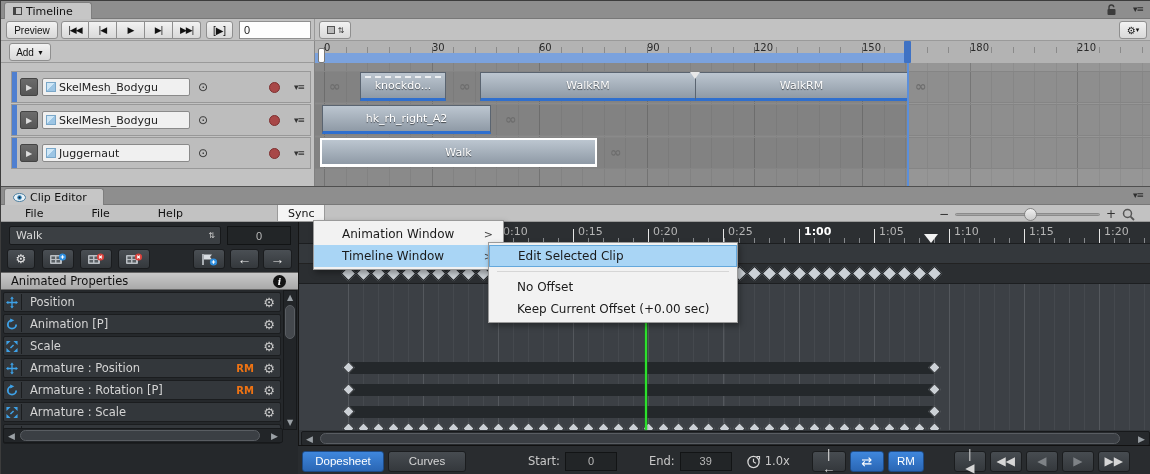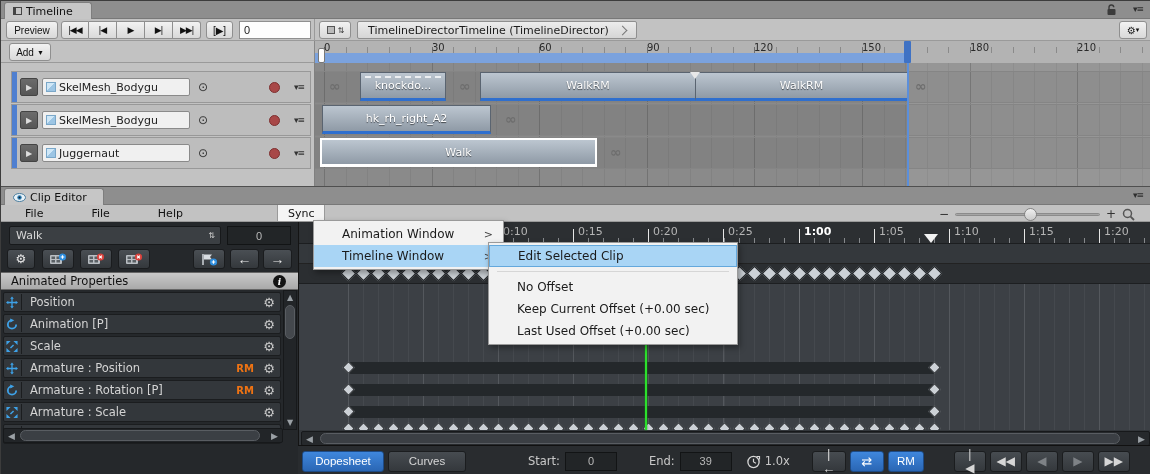--- a/index.html
+++ b/index.html
@@ -182,25 +182,20 @@
           <button class="lt-btn">▶▶|</button>
         </div>
       <button class="lt-btn" style="position:absolute; left:205px; top:2px; width:27px;">[▶]</button>
       <input class="framefield" style="left: 238px; width: 72px;" readonly="" value="0">
       <div class="sep" style="left:313px;"></div>
 
       <button class="lt-btn" style="position:absolute; left:318px; top:2px; width:32px; gap:3px;">
         <span style="width:8px;height:8px;border:1px solid #555;background:#bbb;"></span>
           <span class="updown" style="color:#333;">⇅</span>
       </button>
-      <div style="position:absolute; left:356px; top:2px; height:18px; display:flex; align-items:center; padding:0 10px;
-                  background:linear-gradient(#ececec,#d5d5d5); border:1px solid #8f8f8f; border-radius:2px;">
-        <span style="font-size:11px; color:#1c1c1c;">TimelineDirectorTimeline (TimelineDirector)</span>
-        <span style="margin-left:10px; width:7px; height:7px; border-top:1px solid #777; border-right:1px solid #777; transform:rotate(45deg);"></span>
-      </div>
       <button class="lt-btn" style="position:absolute; right:4px; top:2px; width:28px;">⚙<span style="font-size:7px;">▾</span></button>
     </div>
 
     <div id="tl-row2">
       <div id="tl-addcol">
         <button class="lt-btn" style="position:absolute; left:8px; top:2px; width:42px;">
           <span>Add</span>
             <span style="font-size:7px; margin-left:3px;">▼</span>
         </button>
       </div>
@@ -625,16 +620,15 @@
 
   <div class="ctx" style="left:312px; top:219px; width:191px;" id="ctx-main">
       <div class="ctx-item">Animation Window<div class="sub-arrow">&gt;</div></div>
       <div class="ctx-item hl">Timeline Window<div class="sub-arrow">&gt;</div></div>
     </div>
   <div class="ctx" style="left:487px; top:241px; width:250px;" id="ctx-sub">
       <div class="ctx-item hl-border">Edit Selected Clip</div>
       <div class="ctx-sep"></div>
       <div class="ctx-item">No Offset</div>
       <div class="ctx-item">Keep Current Offset (+0.00 sec)</div>
-      <div class="ctx-item">Last Used Offset (+0.00 sec)</div>
     </div>
 
 </div>
 
 </body></html>

